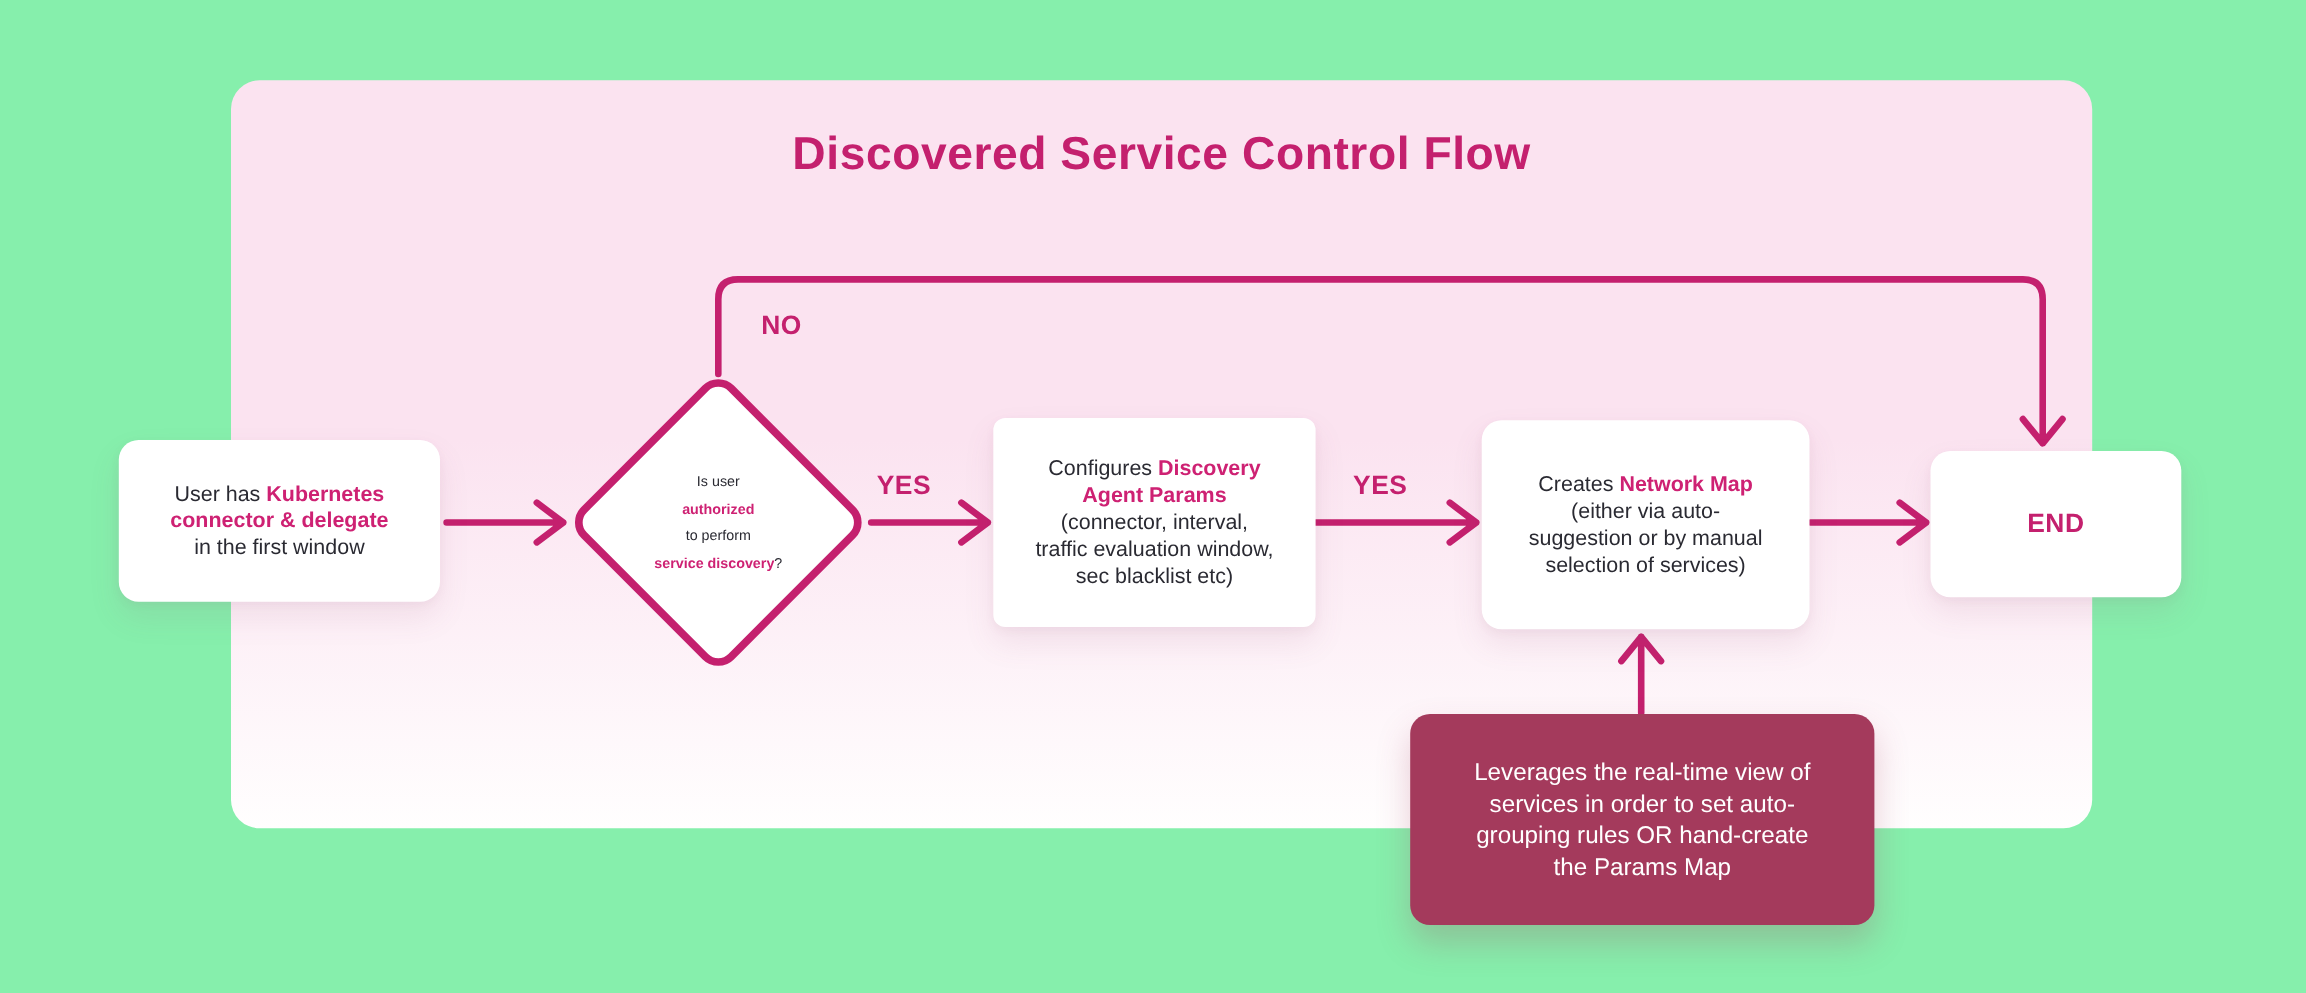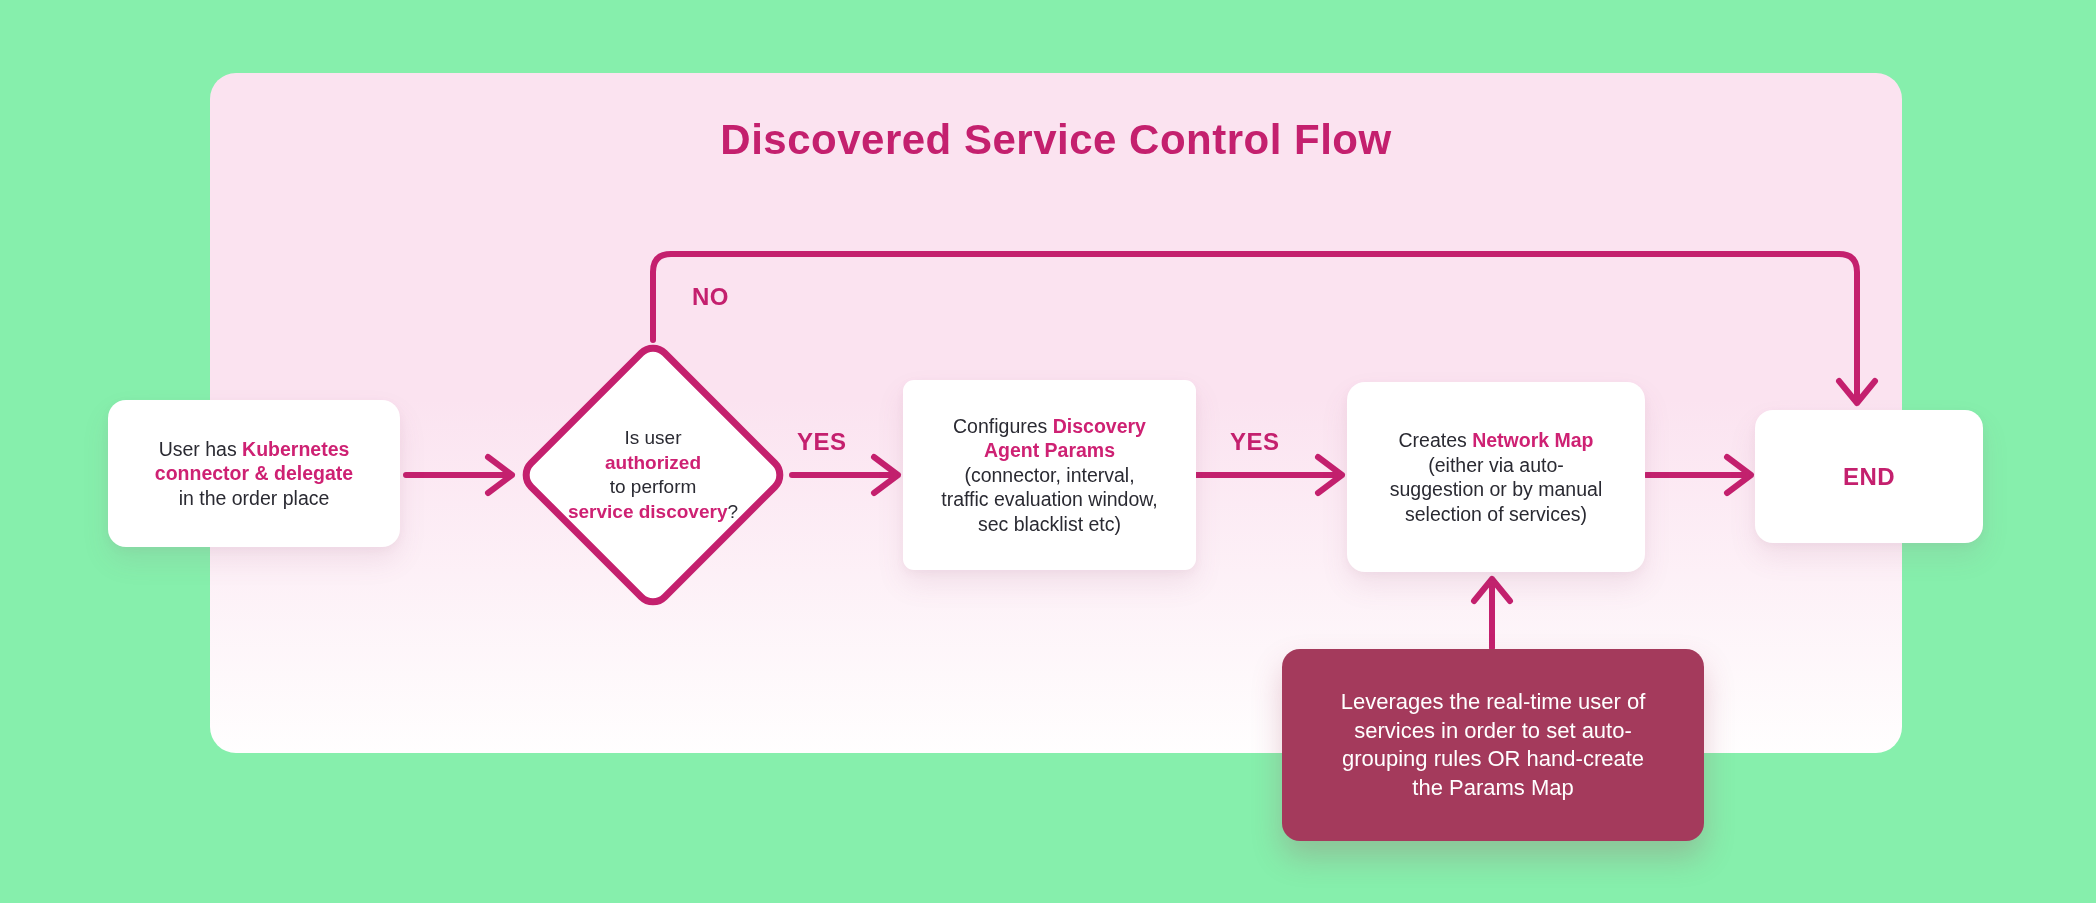--- a/index.html
+++ b/index.html
@@ -78,21 +78,21 @@
     transform:rotate(45deg);
   }
   .diamond-label {
     position:absolute;
     left:533px; top:398px;
     width:240px; height:154px;
     display:flex; flex-direction:column;
     justify-content:center;
     text-align:center;
     color:var(--c-body_text);
-    font-size:19px;
+    font-size:13px;
   }
   .diamond-label .tline { line-height:24.5px; white-space:nowrap; }
 
   .node-note {
     position:absolute;
     left:1282px; top:649px;
     width:422px; height:192px;
     background:var(--c-note_bg);
     border-radius:18px;
     box-shadow:0 16px 30px rgba(164,58,92,.25);
@@ -143,21 +143,21 @@
     <path d="M1646 475 L1751 475 M1727 457 L1751 475 L1727 493"></path>
     <path d="M653 340 L653 272 Q653 254 671 254 L1839 254 Q1857 254 1857 272 L1857 403 M1839 381 L1857 403 L1875 381"></path>
     <path d="M1492 648 L1492 579 M1474 601 L1492 579 L1510 601"></path>
   </svg>
 
   <div class="title">Discovered Service Control Flow</div>
 
   <div class="node node-start">
       <div class="tline"><span>User has </span><span class="accent">Kubernetes</span></div>
       <div class="tline"><span class="accent">connector &amp; delegate</span></div>
-      <div class="tline"><span>in the order place</span></div>
+      <div class="tline"><span>in the first window</span></div>
     </div>
 
   <div class="diamond-shape"></div>
   <div class="diamond-label">
       <div class="tline"><span>Is user</span></div>
       <div class="tline"><span class="accent">authorized</span></div>
       <div class="tline"><span>to perform</span></div>
       <div class="tline"><span class="accent">service discovery</span><span>?</span></div>
     </div>
 
@@ -172,21 +172,21 @@
   <div class="node node-create">
       <div class="tline"><span>Creates </span><span class="accent">Network Map</span></div>
       <div class="tline"><span>(either via auto-</span></div>
       <div class="tline"><span>suggestion or by manual</span></div>
       <div class="tline"><span>selection of services)</span></div>
     </div>
 
   <div class="node node-end">END</div>
 
   <div class="node-note">
-      <div class="tline"><span>Leverages the real-time user of</span></div>
+      <div class="tline"><span>Leverages the real-time view of</span></div>
       <div class="tline"><span>services in order to set auto-</span></div>
       <div class="tline"><span>grouping rules OR hand-create</span></div>
       <div class="tline"><span>the Params Map</span></div>
     </div>
 
   <div class="edge-label label-yes-left">YES</div>
   <div class="edge-label label-yes-right">YES</div>
   <div class="edge-label label-no">NO</div>
 
 </div>

